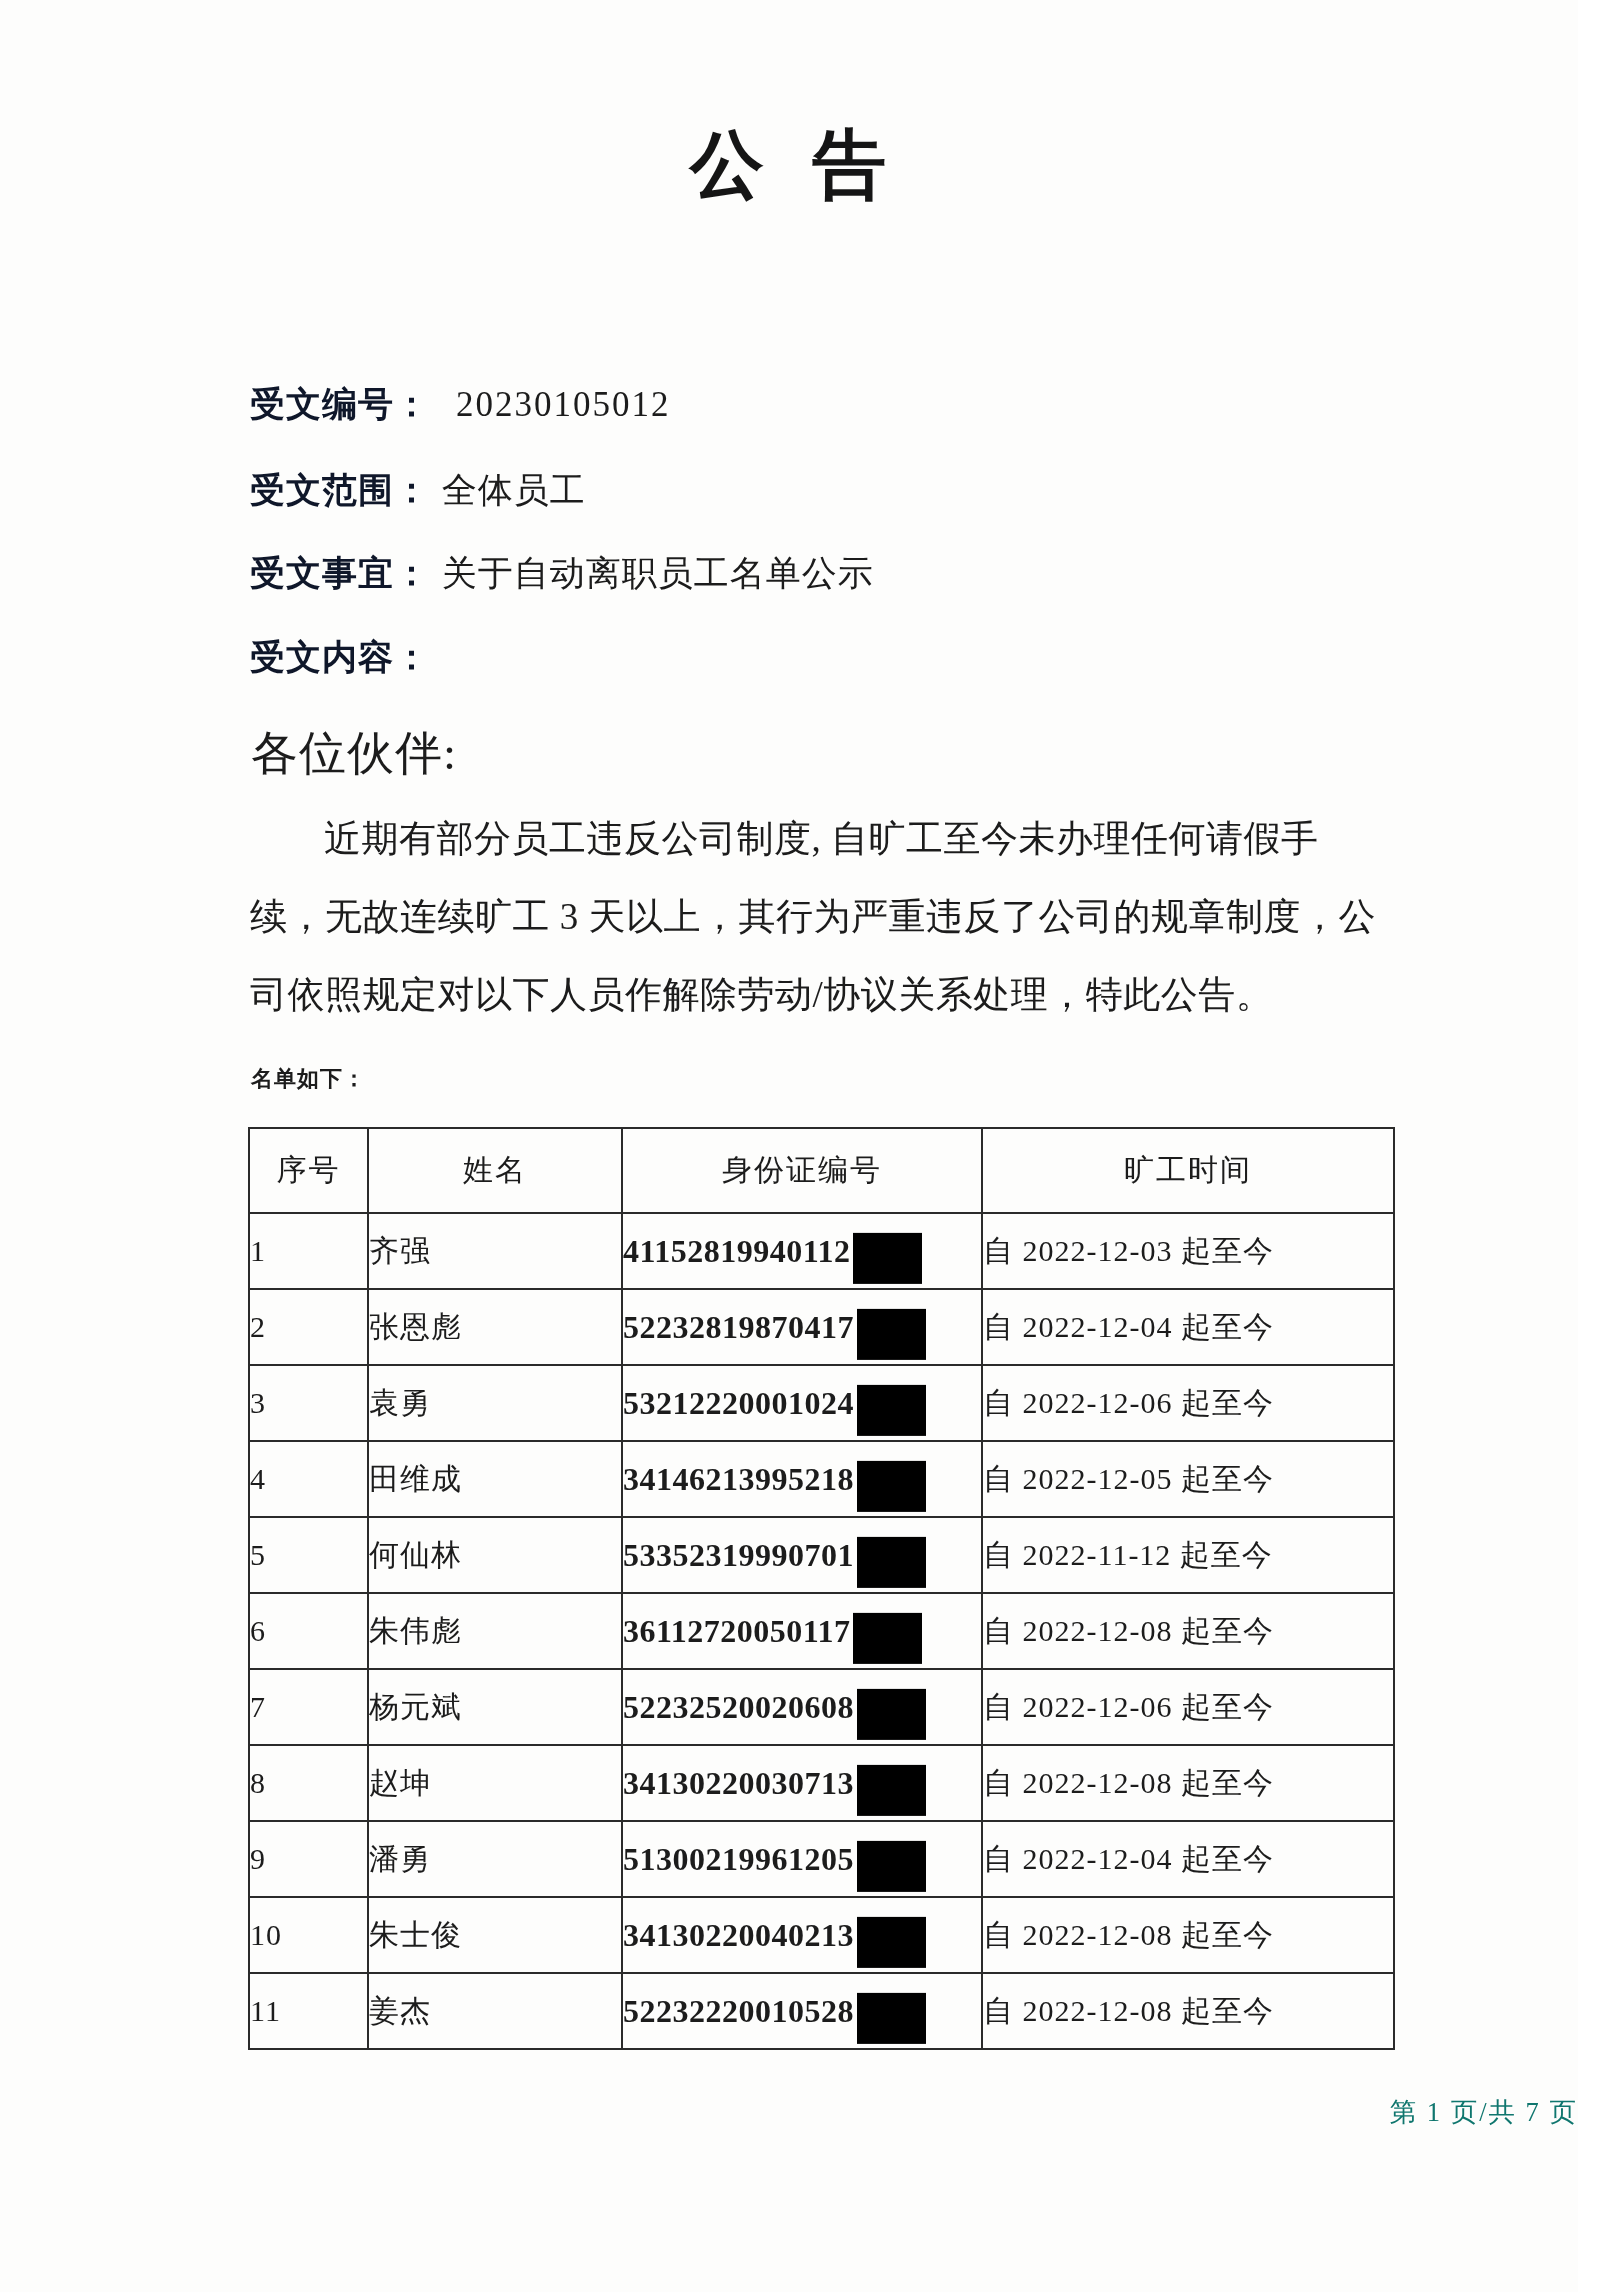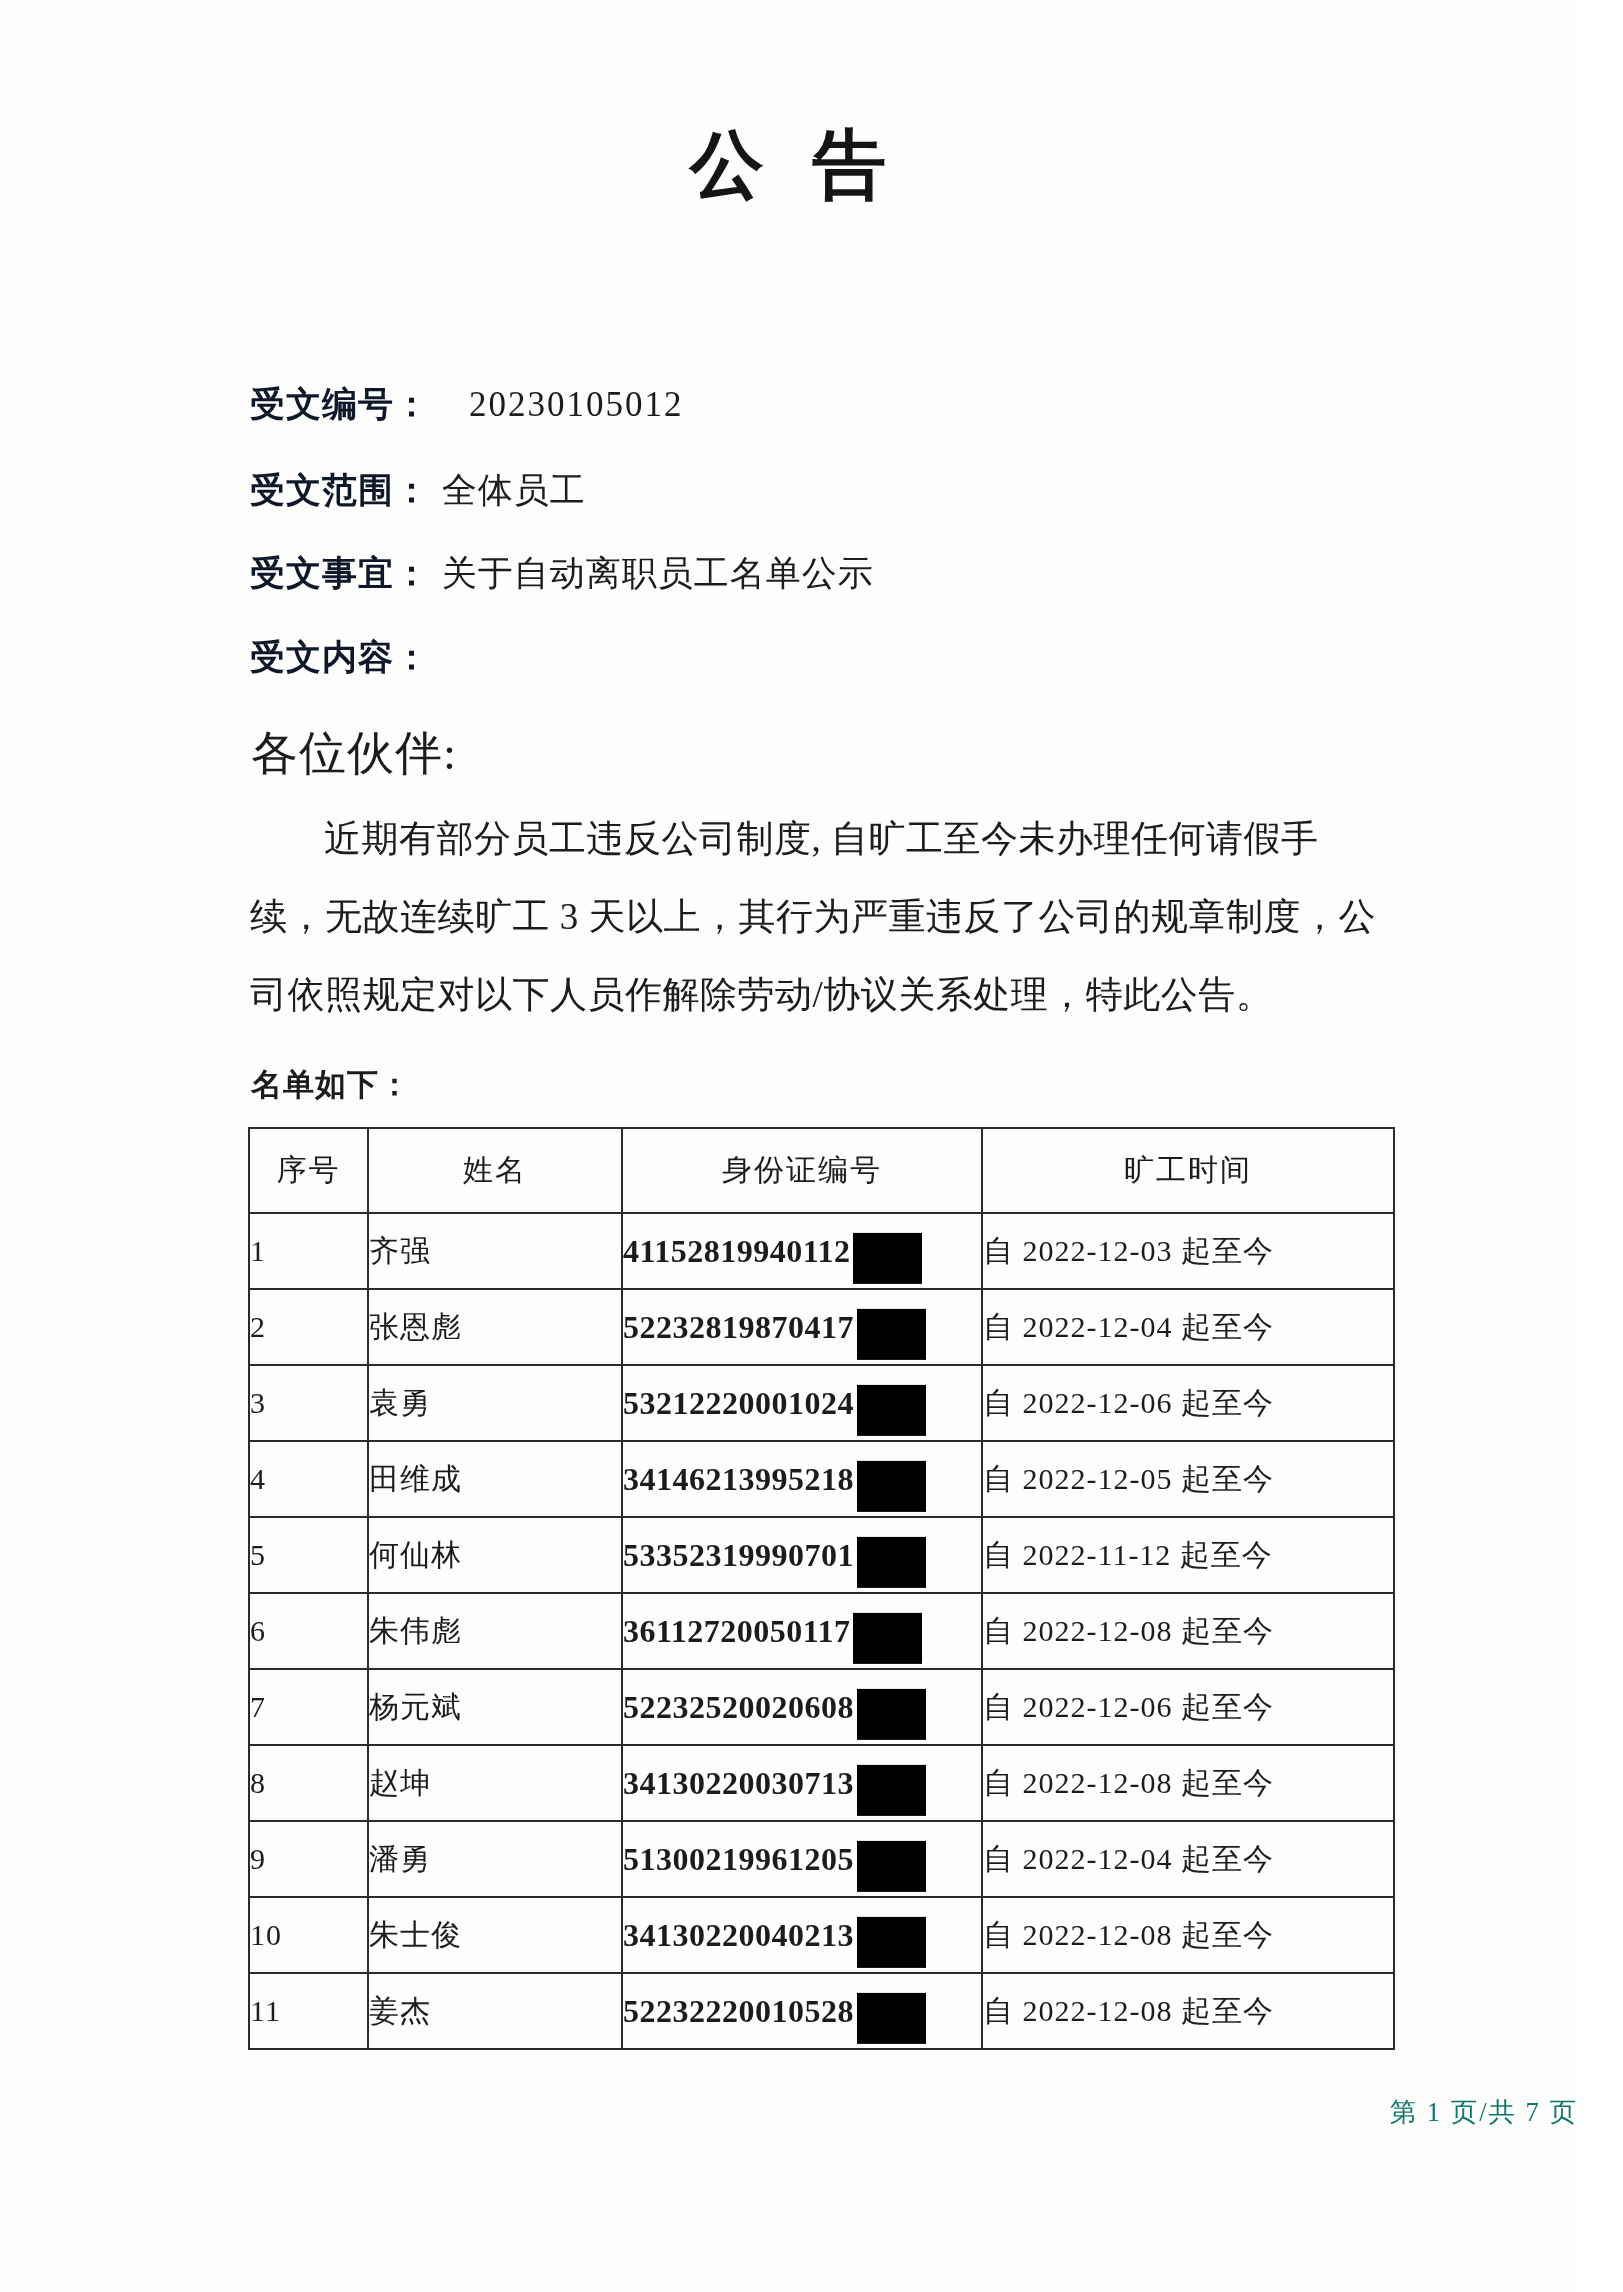--- a/index.html
+++ b/index.html
@@ -25,34 +25,34 @@
     letter-spacing: 2px;
     color: #151515;
   }
   .field {
     position: absolute; left: 250px;
     font-size: 35px; line-height: 45px;
     white-space: nowrap;
   }
   .field .flabel { font-weight: bold; letter-spacing: 1px; color: #0f172a; }
   .field .fvalue { margin-left: 11.8px; letter-spacing: 1px; }
-  .field .fvalue.wide-gap { margin-left: 39px; letter-spacing: 2px; }
+  .field .fvalue.wide-gap { margin-left: 26px; letter-spacing: 2px; }
   .salutation {
     position: absolute; left: 251px; top: 722px;
     font-size: 47px; letter-spacing: 1px;
   }
   .para-line {
     position: absolute; left: 250px; width: 1137px;
     font-size: 37px; letter-spacing: 0.5px;
     white-space: nowrap;
   }
   .para-line.indent { text-indent: 74px; }
   .list-intro {
     position: absolute; left: 251px; top: 1064px;
-    font-size: 31px; font-weight: bold; letter-spacing: 1px;
+    font-size: 22px; font-weight: bold; letter-spacing: 1px;
   }
   table.roster {
     position: absolute; left: 248px; top: 1127px;
     border-collapse: collapse;
     table-layout: fixed;
     width: 1144px;
     background: transparent;
   }
   table.roster th, table.roster td {
     border: 2px solid #2b2b2b;

